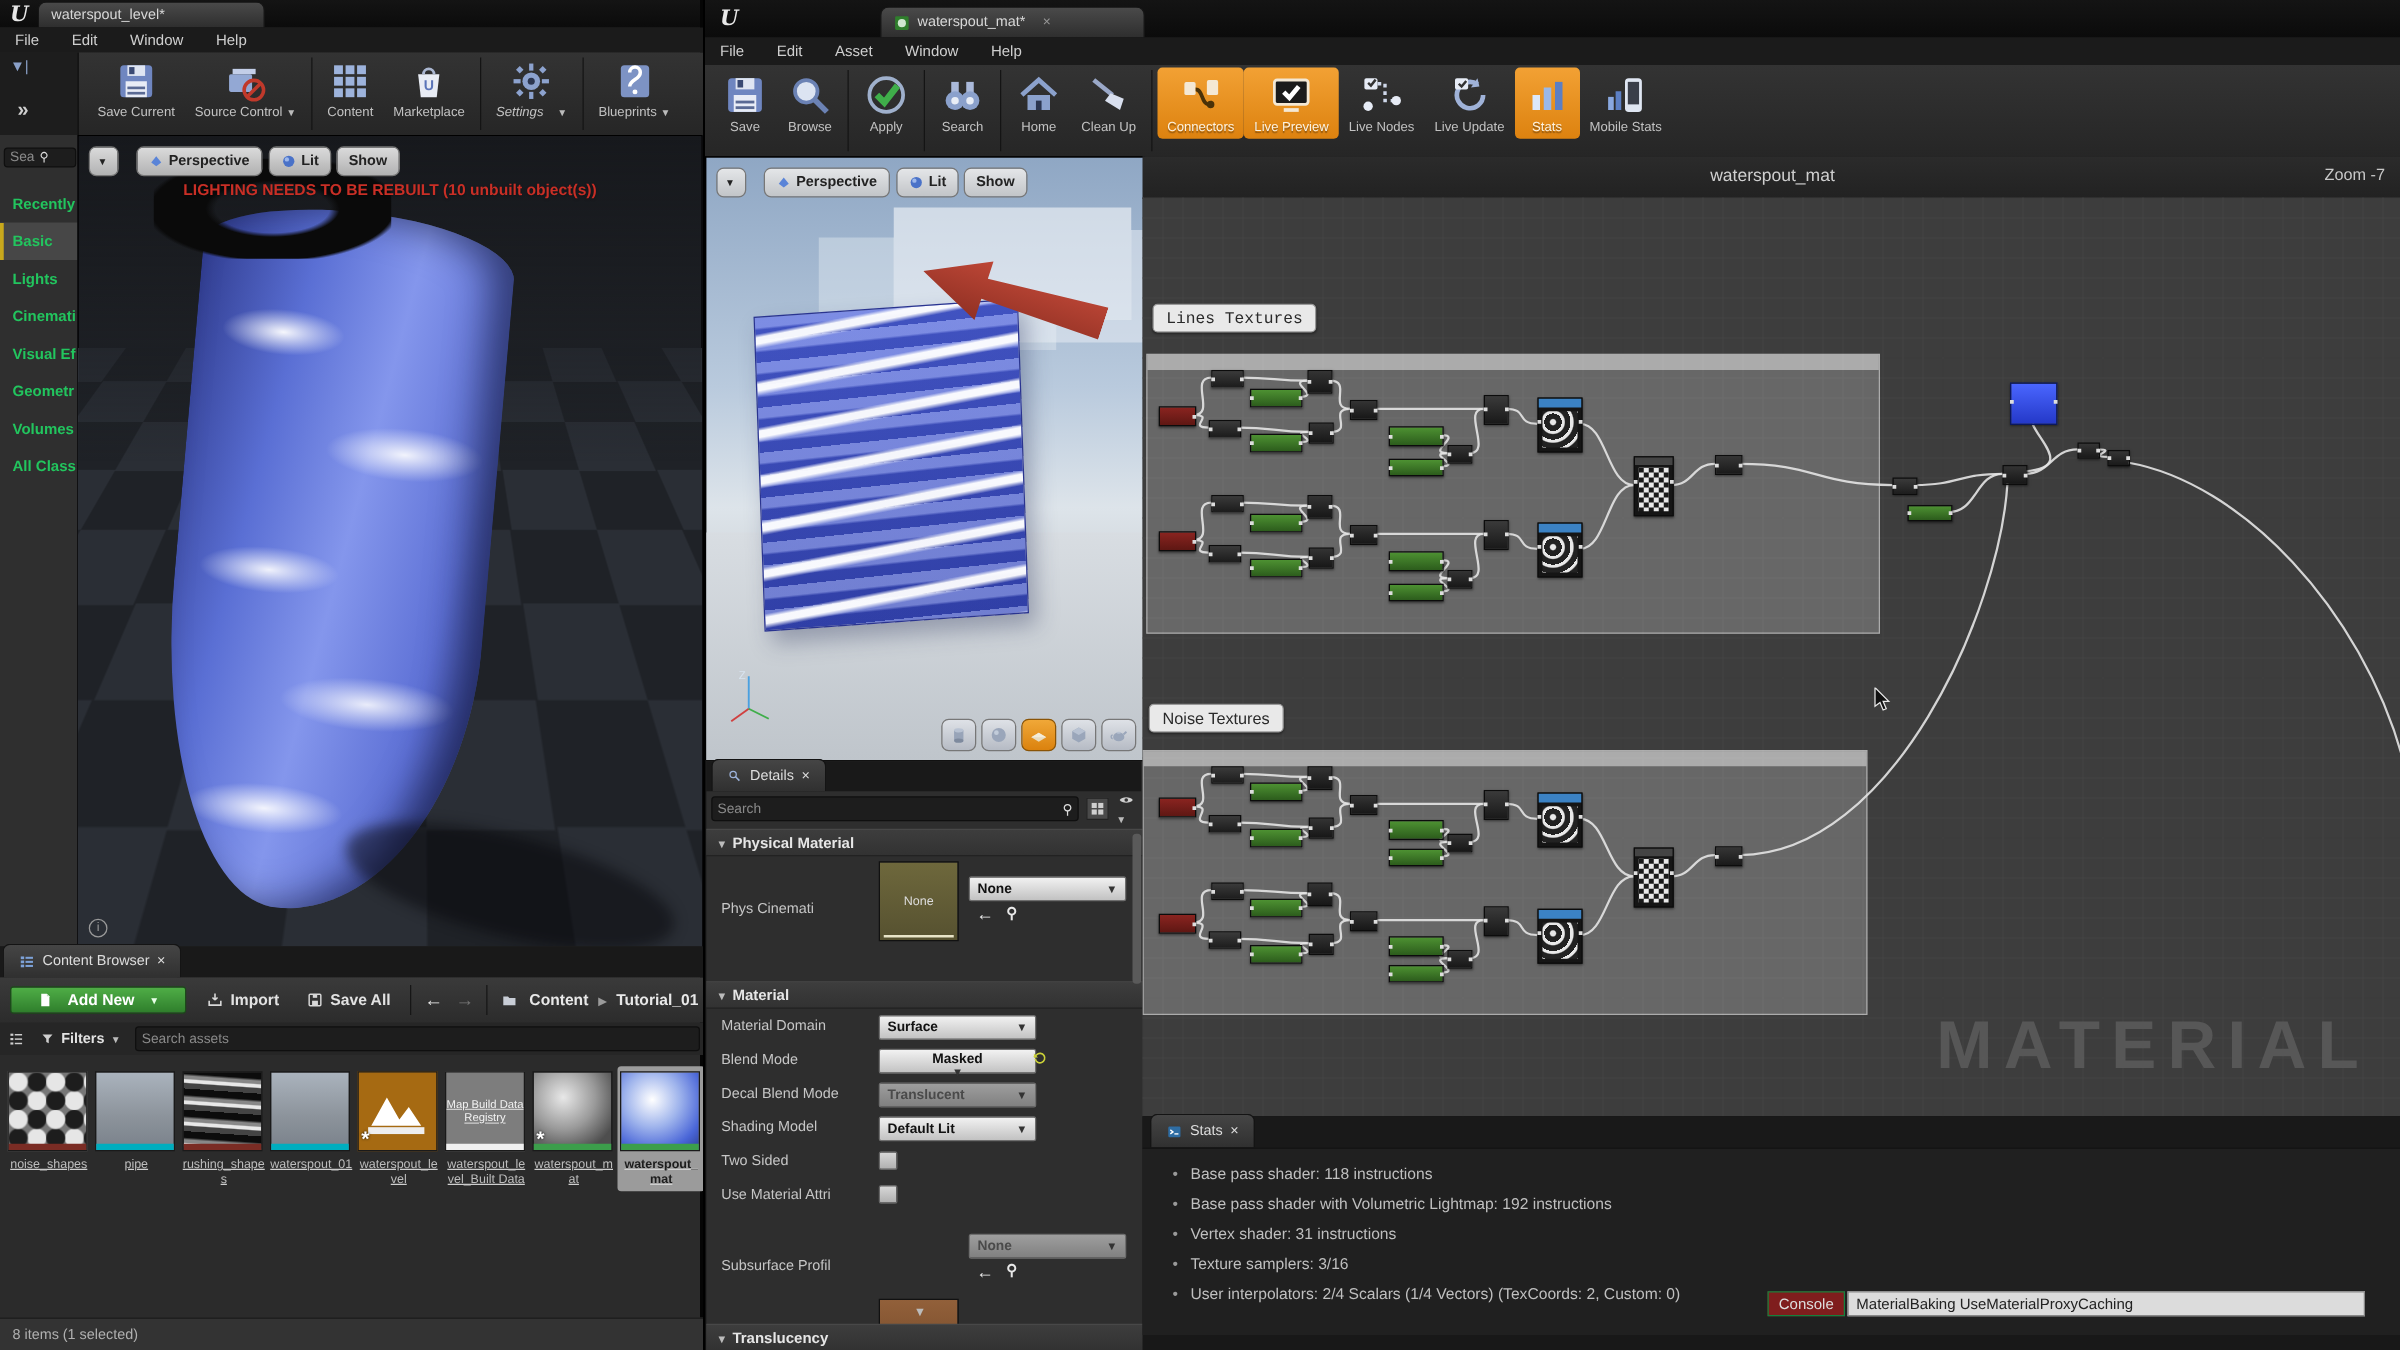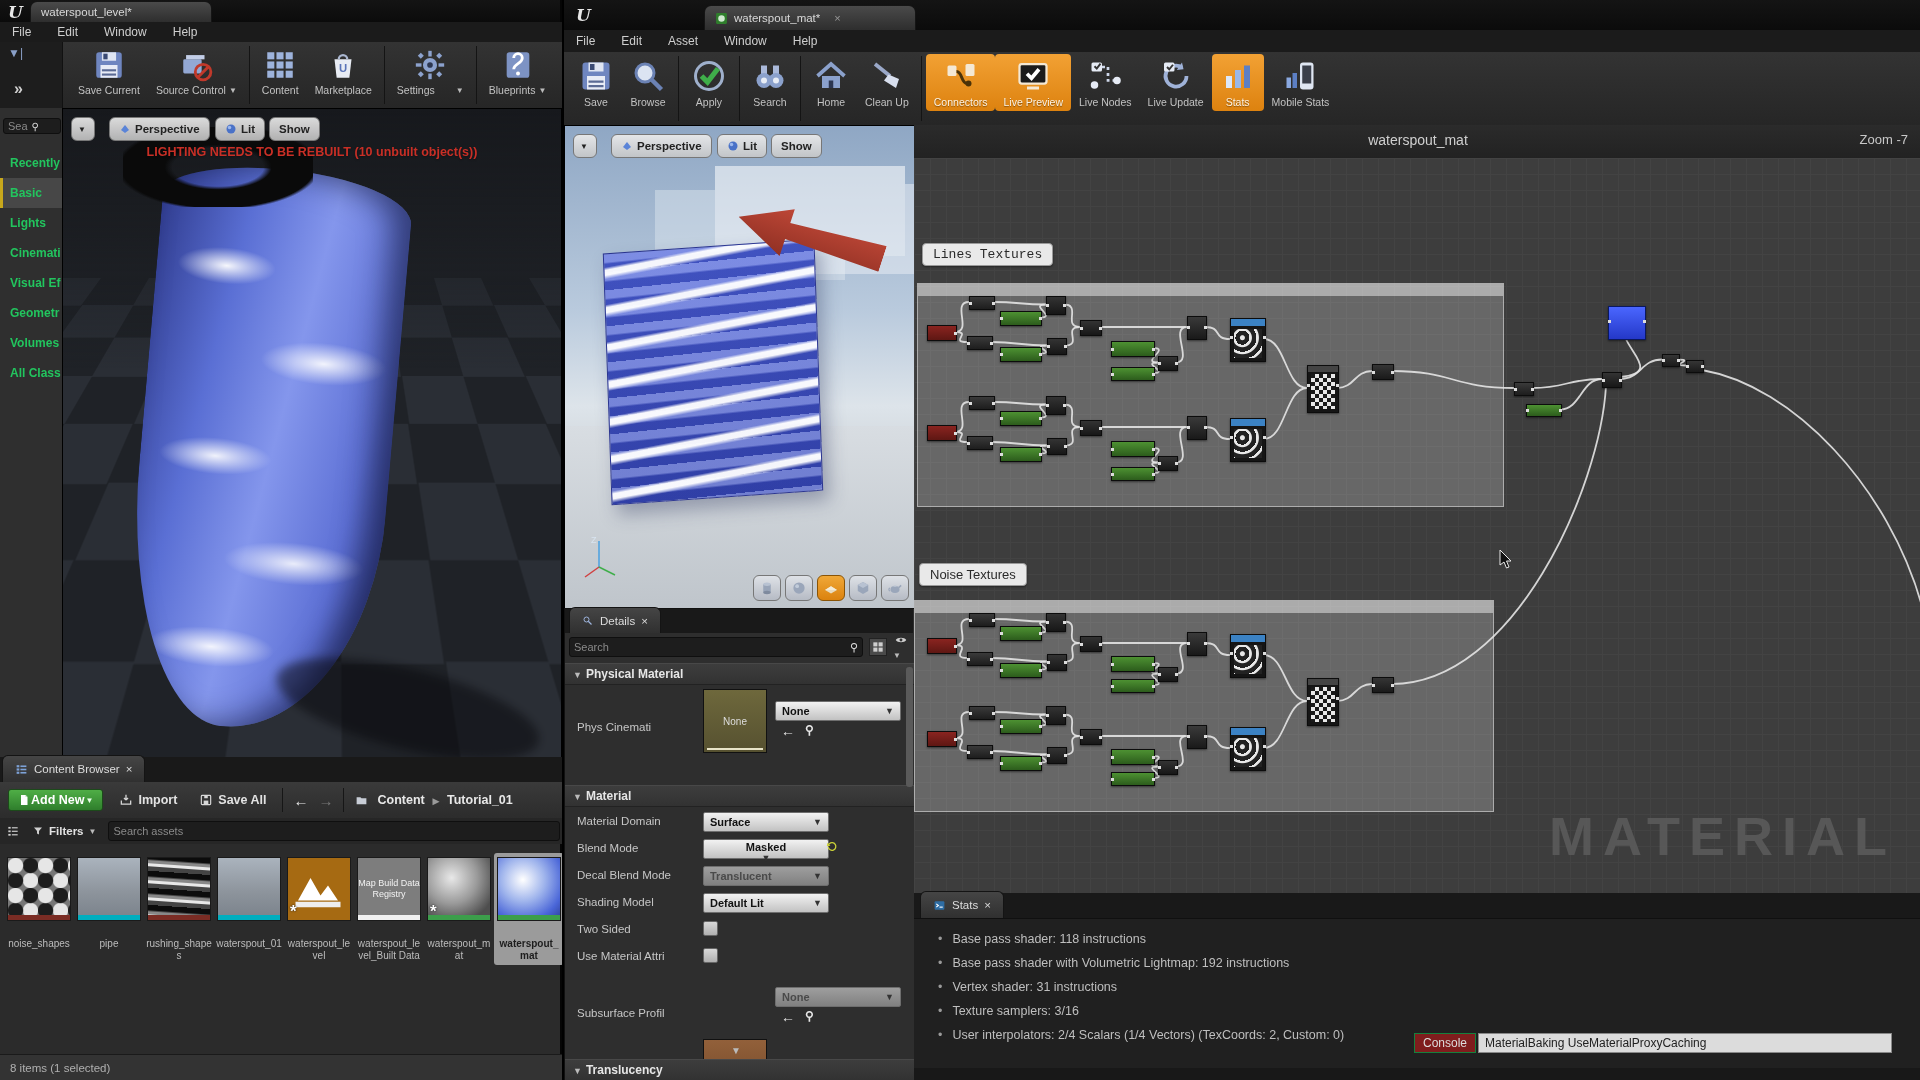--- a/index.html
+++ b/index.html
@@ -30,24 +30,24 @@
   .warn{color:#c92f26;font-weight:bold;font-size:12.5px;text-shadow:0 1px 2px rgba(0,0,0,.35);}
   
   .sidebar{background:#2f2f2f;border-right:1px solid #151515;}
   .sb-item{padding:8px 10px;color:#22c55e;font-weight:bold;font-size:12px;white-space:nowrap;overflow:hidden;}
   .sb-item.sel{background:#474747;box-shadow:inset 3px 0 0 #c8a81c;}
   .searchbox{background:#1d1d1d;border:1px solid #0f0f0f;border-radius:3px;color:#8a8a8a;
              display:flex;align-items:center;padding:1px 4px;font-size:11px;gap:4px;}
   
   .cb-bar{background:linear-gradient(#3a3a3a,#2c2c2c);display:flex;align-items:center;}
   .btn-green{background:linear-gradient(#4fae46,#2f7e2c);border:1px solid #1c4a1a;border-radius:3px;color:#fff;
-             font-weight:bold;display:inline-flex;align-items:center;gap:1px;padding:3px 9px;font-size:12.5px;}
+             font-weight:bold;display:inline-flex;align-items:center;gap:12px;padding:3px 21px;font-size:12.5px;}
   .btn-flat{display:inline-flex;align-items:center;gap:5px;color:#e2e2e2;font-weight:bold;font-size:12.5px;padding:3px 6px;}
   .crumb{display:flex;align-items:center;gap:8px;color:#e8e8e8;font-weight:bold;font-size:12.5px;}
-  .asset{width:70px;display:flex;flex-direction:column;align-items:center;gap:17px;padding:4px 2px;border-radius:3px;}
+  .asset{width:70px;display:flex;flex-direction:column;gap:5px;padding:4px 2px;border-radius:3px;text-decoration:underline;}
   .asset.sel{background:#9b9b9b;}
   .asset .thumb{width:62px;height:62px;position:relative;border:1px solid #1a1a1a;}
   .asset .under{position:absolute;left:0;right:0;bottom:0;height:5px;}
   .asset .aname{font-size:10px;color:#bdbdbd;text-align:center;line-height:1.15;word-break:break-all;width:66px;}
   .asset.sel .aname{color:#1d1d1d;font-weight:bold;}
   .dirty{position:absolute;left:2px;bottom:4px;color:#fff;font-size:17px;font-weight:bold;text-shadow:0 0 2px #000;line-height:8px;}
   
   .panel-tabrow{background:#191919;display:flex;align-items:flex-end;}
   .ptab{background:linear-gradient(#454545,#303030);border:1px solid #141414;border-bottom:none;border-radius:6px 6px 0 0;
         display:flex;align-items:center;gap:6px;padding:3px 12px;font-size:11.5px;color:#ddd;}
@@ -188,21 +188,21 @@
                 <rect x="2" y="10.8" width="4" height="2.4"></rect>
                 <rect x="18" y="10.8" width="4" height="2.4"></rect>
                 <rect x="4" y="4" width="3" height="3" transform="rotate(45 5.5 5.5)"></rect>
                 <rect x="17" y="4" width="3" height="3" transform="rotate(45 18.5 5.5)"></rect>
                 <rect x="4" y="17" width="3" height="3" transform="rotate(45 5.5 18.5)"></rect>
                 <rect x="17" y="17" width="3" height="3" transform="rotate(45 18.5 18.5)"></rect>
               </g>
               <circle cx="12" cy="12" r="2" fill="#2c3650"></circle>
             </svg>
           </span>
-          <span style="display: flex; gap: 21px; align-items: center;">
+          <span style="display: flex; gap: 11px; align-items: center; font-style: italic;">
             <span class="lbl">Settings</span>
             <span class="caret">▼</span>
           </span>
         </div>
         <div class="tsep"></div>
         <div class="tbtn">
           <span class="icon">
             <svg width="34" height="34" viewBox="0 0 24 24">
               <rect x="4" y="3" width="16" height="18" rx="2" fill="#7d93c4"></rect>
               <path d="M9 15c0-4 6-4 6-8a3 3 0 1 0-6 0" stroke="#fff" stroke-width="2" fill="none"></path>

